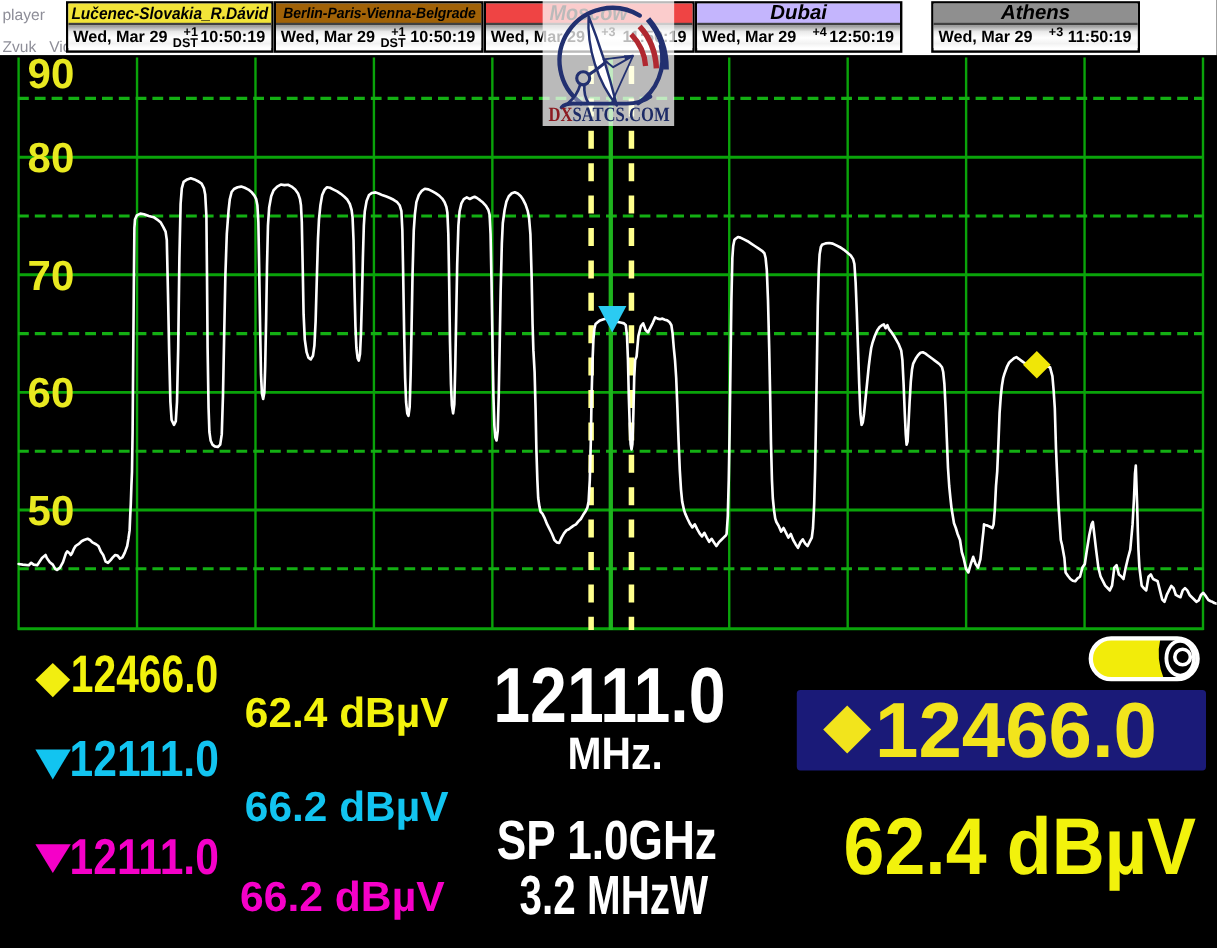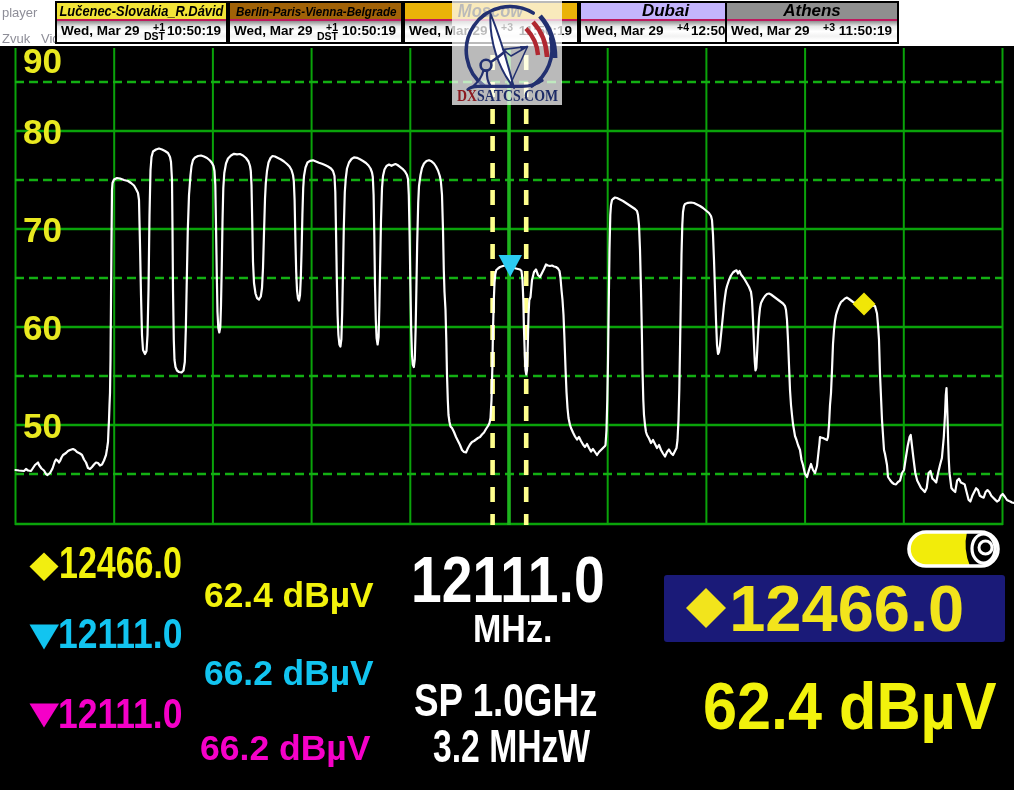--- a/index.html
+++ b/index.html
@@ -1,21 +1,21 @@
 <!DOCTYPE html>
 <html><head><meta charset="utf-8">
 <style>
 * { margin:0; padding:0; box-sizing:border-box; }
 html,body { width:1014px; height:790px; background:#000; overflow:hidden; }
 #page { position:relative; width:1014px; height:790px; background:#000;
   font-family:"Liberation Sans", sans-serif;border-radius:17px; }
 #topstrip { position:absolute; left:0; top:0; width:1014px; height:46px; background:#fff; }
 .mtxt { position:absolute; color:#8E8E98; font-size:13px; }
 .clk { position:absolute; top:1px; height:43px; border:2px solid #000; background:#fff; }
-.chdr { height:18px; border-bottom:2px solid #be185d; text-align:center; font-weight:bold;
+.chdr { height:18px; border-bottom:2px solid #404040; text-align:center; font-weight:bold;
   font-style:italic; color:#000; line-height:16px; white-space:nowrap; overflow:hidden; }
 .cdate { height:19px; background:linear-gradient(180deg,#8f8f8f 0%,#e9e9e9 28%,#ffffff 55%,#f2f2f2 80%,#ffffff 100%);
   color:#000; font-weight:bold; font-size:13.5px; white-space:nowrap; position:relative; }
 .dmain { position:absolute; left:4px; top:2px; }
 .dtime { position:absolute; right:5px; top:2px;margin-left:48px; }
 .dst { position:absolute; left:87px; top:9px; font-size:10.5px; letter-spacing:0; }
 .dst i { position:absolute; left:9px; top:-9px; font-style:normal; font-size:10.5px; }
 .dst2 { position:absolute; left:96px; top:9px; font-size:10.5px; }
 .dst2 i { position:absolute; left:0; top:-9px; font-style:normal; font-size:10.5px; }
 #spec { position:absolute; left:0; top:46px; }
@@ -76,40 +76,40 @@
     </div>
     <div class="clk" style="left:228px;width:175px">
       <div class="chdr" style="background:#a16207;"><span style="font-size:12.5px;display:inline-block;transform:scaleX(.93);transform-origin:center">Berlin-Paris-Vienna-Belgrade</span></div>
       <div class="cdate">
         <span class="dmain">Wed, Mar 29</span>
         <span class="dst"><i>+1</i>DST</span>
         <span class="dtime">10:50:19</span>
       </div>
     </div>
     <div class="clk" style="left:403px;width:176px">
-      <div class="chdr" style="background:#eab308;"><span style="font-size:18px;display:inline-block;transform:scaleX(.92);transform-origin:center">Moscow</span></div>
+      <div class="chdr" style="background:#ef4444;"><span style="font-size:18px;display:inline-block;transform:scaleX(.92);transform-origin:center">Moscow</span></div>
       <div class="cdate">
         <span class="dmain">Wed, Mar 29</span>
         <span class="dst2">
           <i>+3</i>
         </span>
         <span class="dtime">11:50:19</span>
       </div>
     </div>
     <div class="clk" style="left:579px;width:173px">
       <div class="chdr" style="background:#c4b5fd;"><span style="font-size:17px">Dubai</span></div>
       <div class="cdate">
         <span class="dmain">Wed, Mar 29</span>
         <span class="dst2">
           <i>+4</i>
         </span>
         <span class="dtime">12:50:19</span>
       </div>
     </div>
-    <div class="clk" style="left:725px;width:174px">
+    <div class="clk" style="left:776px;width:174px">
       <div class="chdr" style="background:#8F8F8F;"><span style="font-size:17px">Athens</span></div>
       <div class="cdate">
         <span class="dmain">Wed, Mar 29</span>
         <span class="dst2">
           <i>+3</i>
         </span>
         <span class="dtime">11:50:19</span>
       </div>
     </div>
 <svg class="abs" style="left:29px;top:552px" width="30" height="30">

